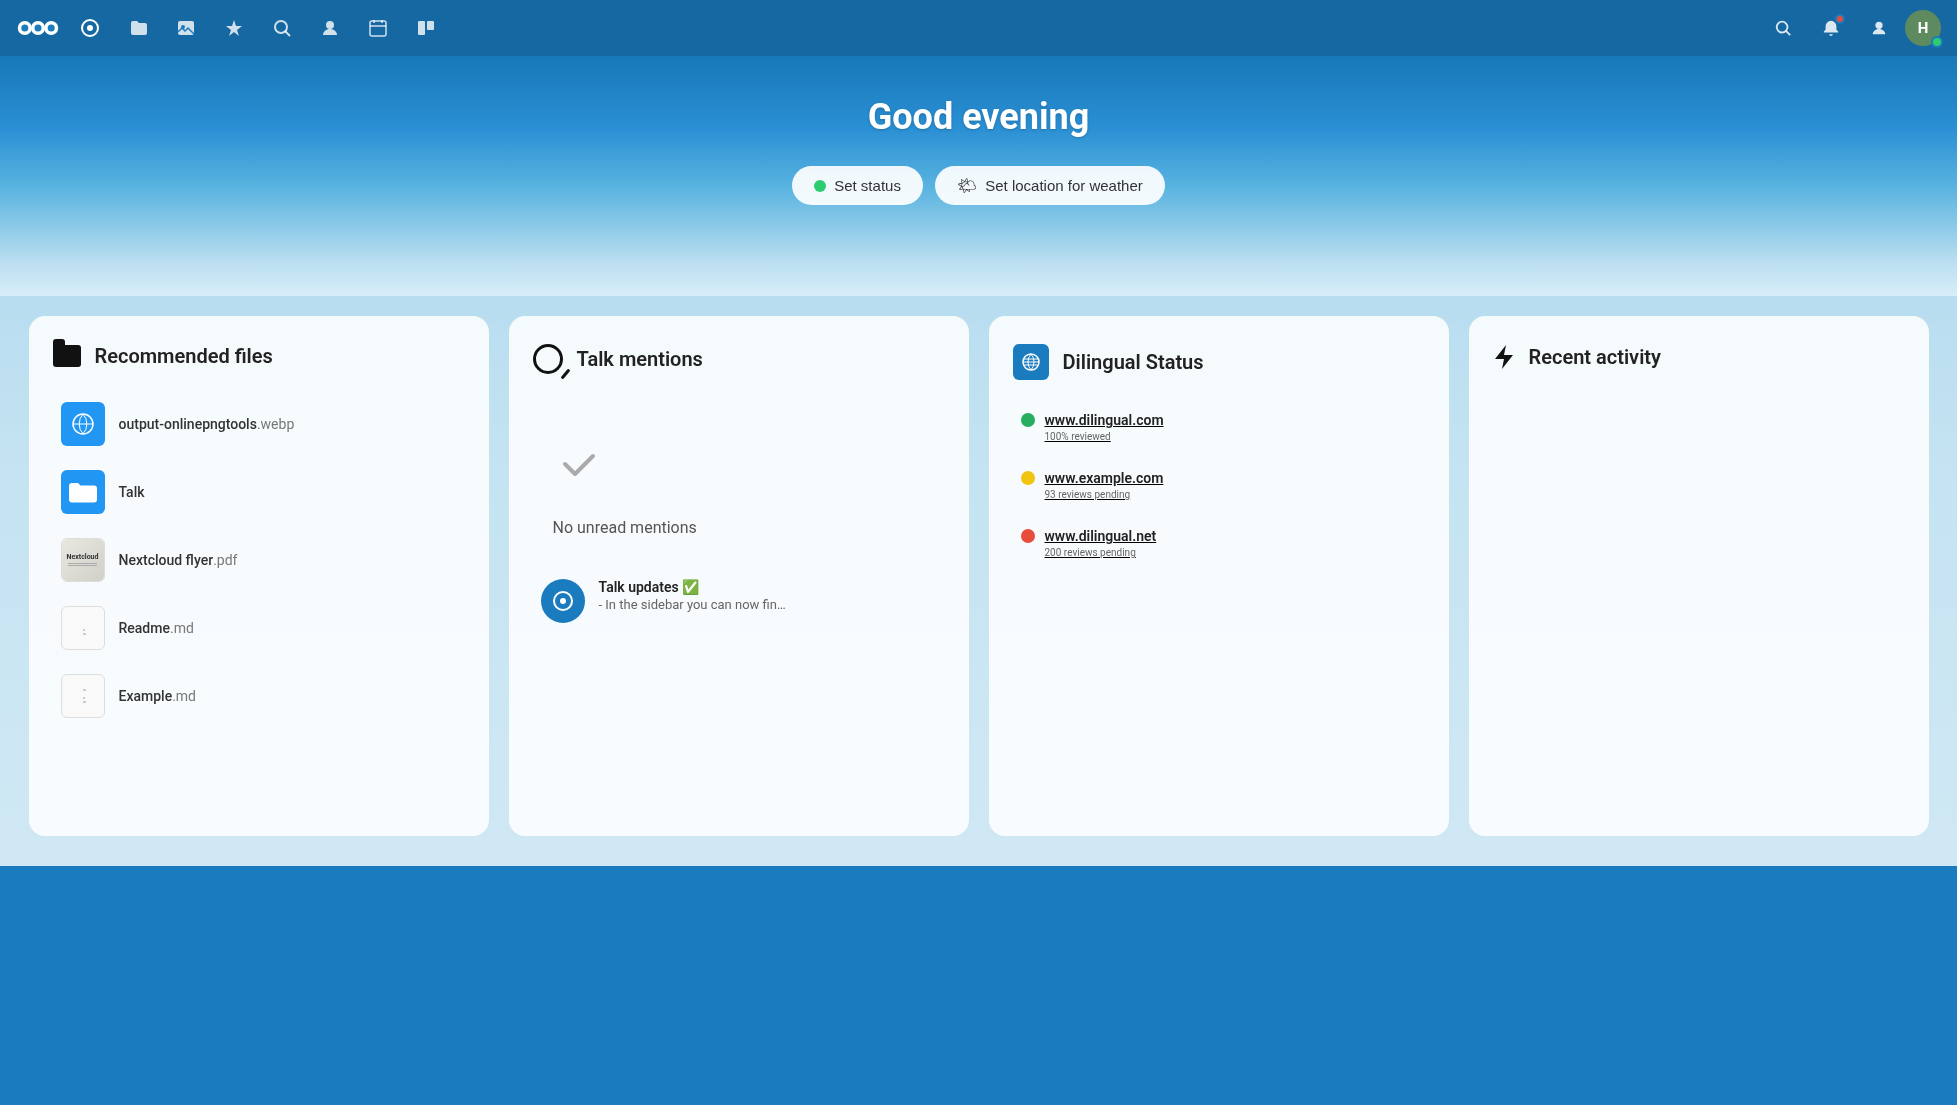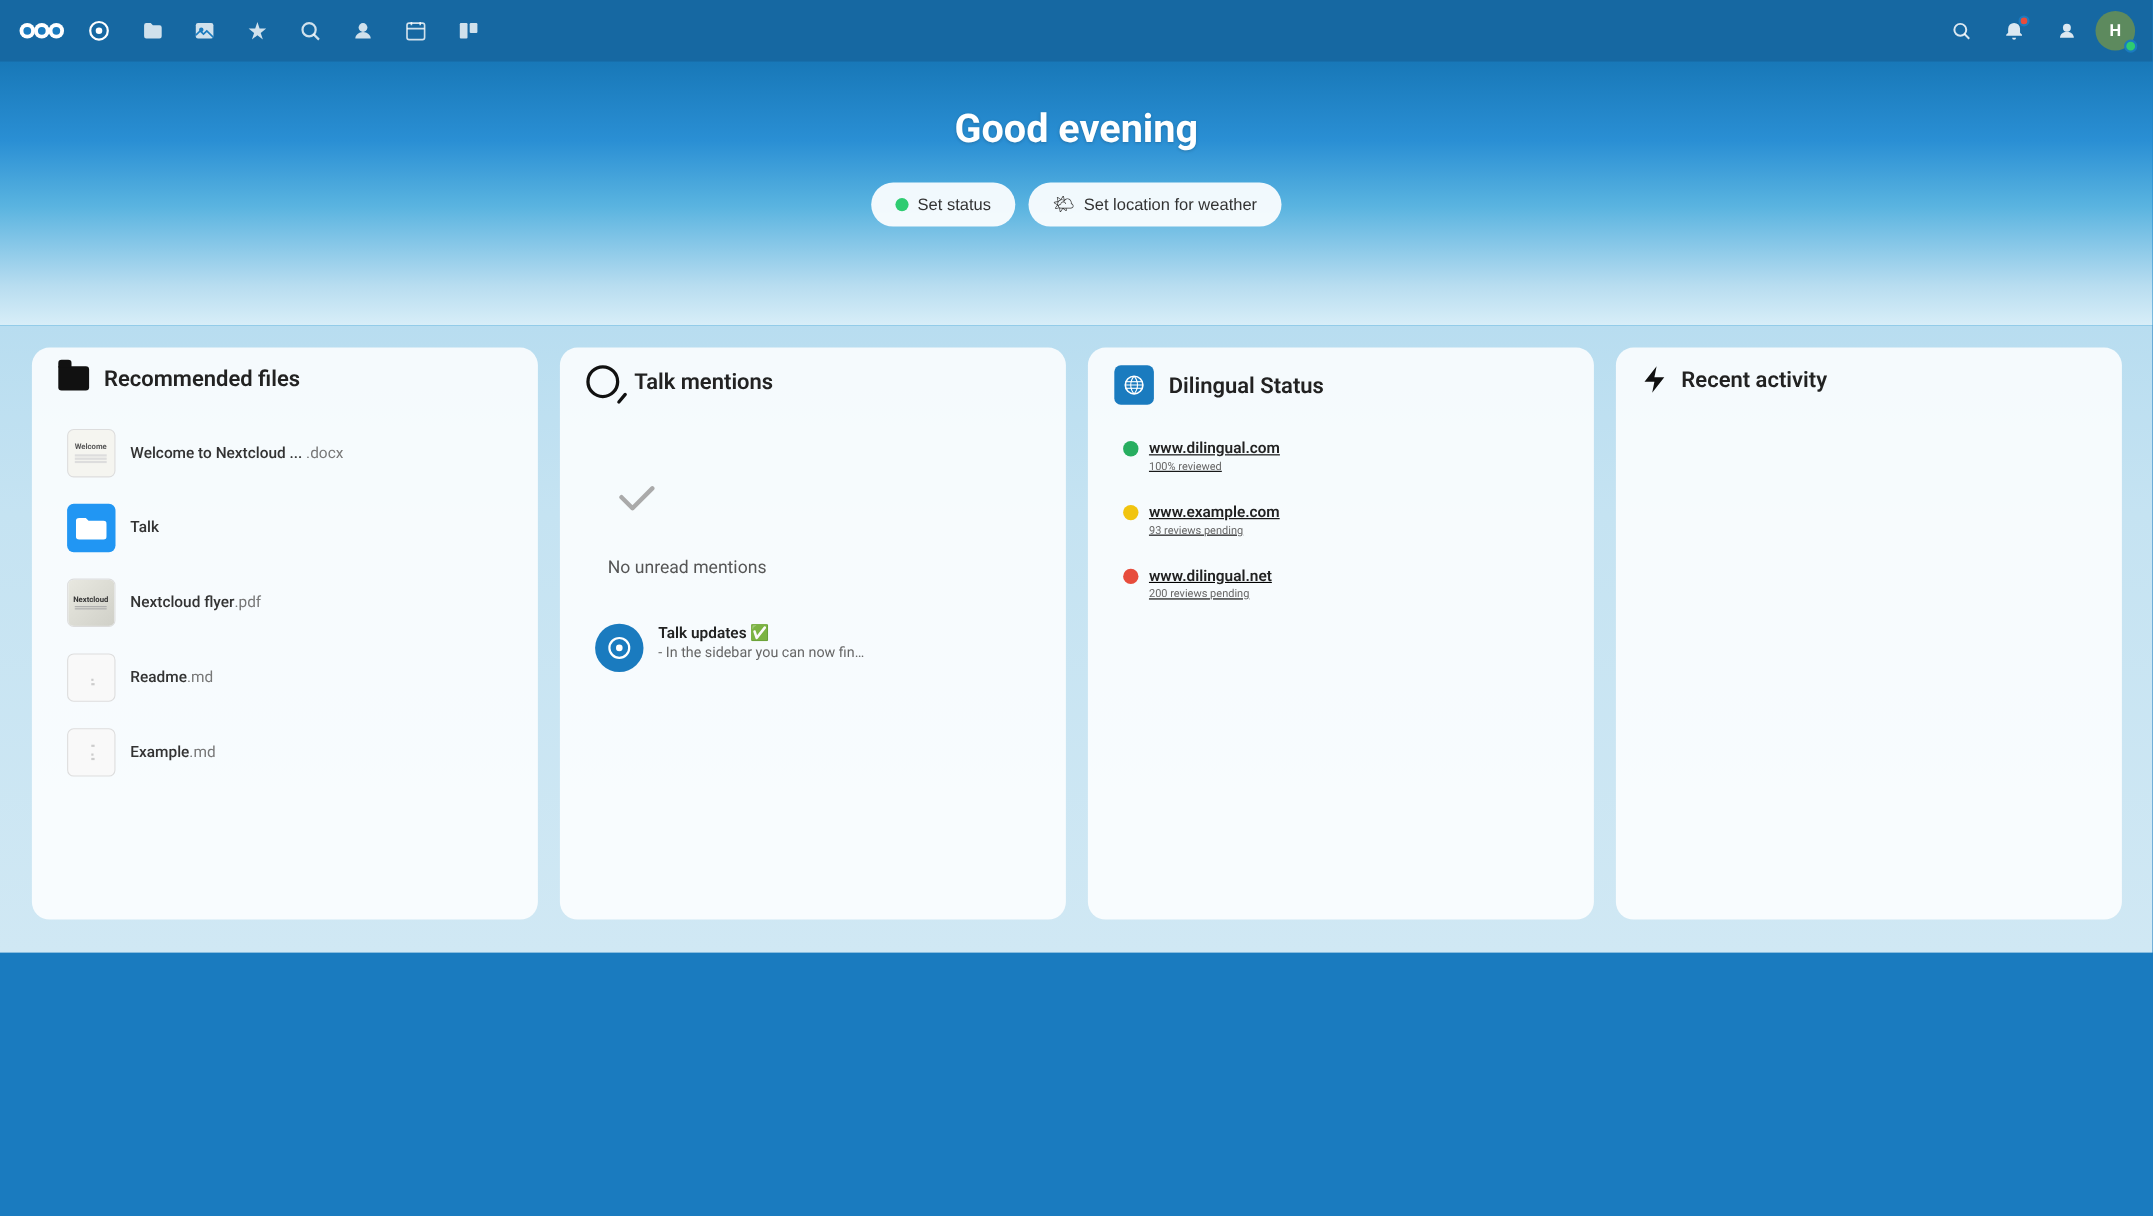--- a/index.html
+++ b/index.html
@@ -159,21 +159,21 @@
     .cards-grid {
       display: grid;
       grid-template-columns: repeat(4, 1fr);
       gap: 20px;
       max-width: 1900px;
       margin: 0 auto;
     }
     .card {
       background: rgba(255,255,255,0.85);
       border-radius: 16px;
-      padding: 16px 24px;
+      padding: 28px 24px;
       min-height: 520px;
     }
     .card-header {
       display: flex;
       align-items: center;
       gap: 14px;
       margin-bottom: 24px;
     }
     .card-icon {
       font-size: 26px;
@@ -498,34 +498,32 @@
 
     <div class="card">
       <div class="card-header">
         <div class="card-icon">
           <div class="folder-icon-black"></div>
         </div>
         <span class="card-title">Recommended files</span>
       </div>
       <div class="file-list">
 
-
         <div class="file-item">
-          <div class="file-thumb file-thumb-docx">
-            <div style="font-size:7px;line-height:1.3;color:#555;">
-              <div style="font-weight:bold;margin-bottom:2px;">Welcome</div>
-              <div style="background:#ddd;height:2px;margin:1px 0;"></div>
-              <div style="background:#ddd;height:2px;margin:1px 0;"></div>
-              <div style="background:#ddd;height:2px;margin:1px 0;"></div>
-            </div>
+          <div class="file-thumb file-thumb-webp">
+            <svg width="24" height="24" viewBox="0 0 24 24" fill="white">
+                <circle cx="12" cy="12" r="10" fill="none" stroke="white" stroke-width="1.5"></circle>
+                <path d="M2 12h20M12 2a15 15 0 010 20M12 2a15 15 0 000 20" fill="none" stroke="white" stroke-width="1"></path>
+              </svg>
           </div>
           <span class="file-name">
-            <span>Welcome to Nextcloud ...</span><span class="ext"> .docx</span>
+            <span>output-onlinepngtools</span><span class="ext">.webp</span>
           </span>
         </div>
+
 
         <div class="file-item">
           <div class="file-thumb file-thumb-folder">
             <svg width="28" height="22" viewBox="0 0 28 22" fill="white">
                 <path d="M0 5a3 3 0 013-3h6l2.5 2.5H25a3 3 0 013 3v11a3 3 0 01-3 3H3a3 3 0 01-3-3V5z"></path>
               </svg>
           </div>
           <span class="file-name">Talk</span>
         </div>
 

